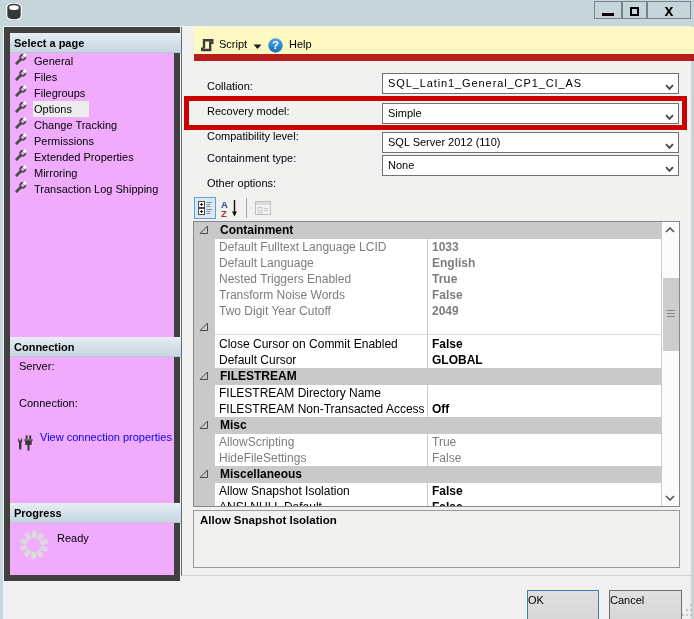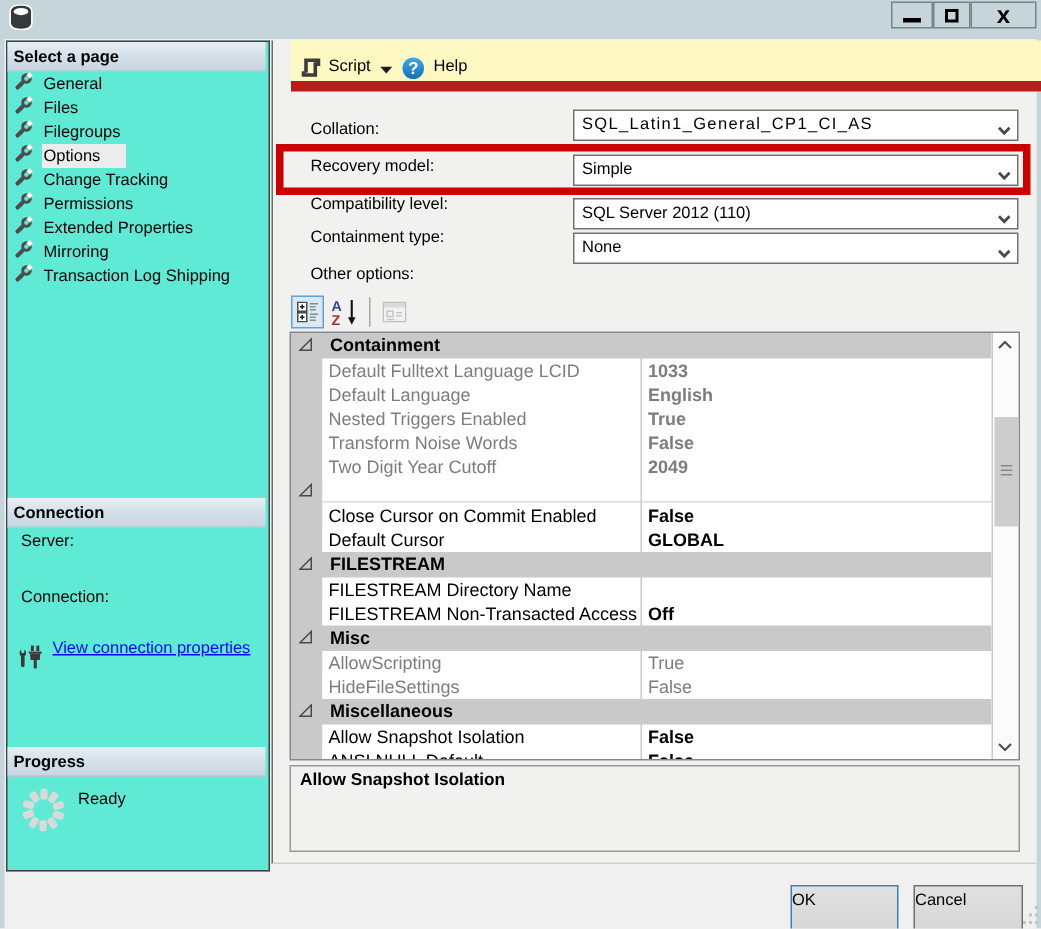--- a/index.html
+++ b/index.html
@@ -7,28 +7,28 @@
   font-family:"Liberation Sans",sans-serif;-webkit-font-smoothing:none;}
 .abs{position:absolute}
 #win{position:relative;width:694px;height:619px;background:#f0f0f0}
 
 #titlebar{left:0;top:0;width:694px;height:26px;background:#c5d5da}
 #brdL{left:0;top:26px;width:3px;height:593px;background:#c5d5da}
 #brdR{left:691px;top:26px;width:3px;height:593px;background:#c5d5da}
 #title{left:0;top:4px;width:694px;text-align:center;font-size:14px;color:#000;letter-spacing:0.1px}
 .winbtn{top:1px;height:18px;border:1px solid #75848a;color:#000;text-align:center}
 
-#lp{left:4px;top:27px;width:176px;height:554px;background:#5eead4;border:1px solid #404040}
+#lp{left:4px;top:27px;width:176px;height:554px;background:#f0abfc;border:6px solid #404040}
 .hdr{left:0;width:172px;height:20px;background:linear-gradient(180deg,#e8eef3 0%,#d3dfe8 55%,#c8d6e2 100%);
   border-bottom:1px solid #b9c6d0;font-size:11px;font-weight:bold;color:#000;line-height:20px;padding-left:4px}
 .pgitem{left:24px;font-size:11px;color:#000;line-height:16px}
 .wrench{left:3px;width:15px;height:15px}
 #opthl{left:23px;top:68px;width:56px;height:16px;background:#ececec}
 .lbl12{font-size:11px;color:#000}
-#connlink{left:30px;font-size:11px;color:#0505f5;text-decoration:underline;white-space:nowrap}
+#connlink{left:30px;font-size:11px;color:#0505f5;white-space:nowrap}
 
 #rp{left:181px;top:27px;width:510px;height:549px;background:#f1f1f0;border-left:1px solid #646d70;border-bottom:1px solid #cfcfcf}
 #toolbar{left:12px;top:0;width:510px;height:34px;background:#fef9c3;border-bottom:7px solid #b91c1c}
 .tbtxt{font-size:11px;color:#000}
 .flabel{left:25px;font-size:11px;color:#000;line-height:13px}
 .combo{left:200px;width:297px;height:21px;background:#fff;border:1px solid #707070;
   font-size:11px;color:#000;line-height:19px;padding-left:5px}
 .chev{position:absolute;right:4px;top:10px;width:9px;height:7px}
 #redbox{left:2px;top:69px;width:503px;height:34px;border:5px solid #cb0000}
 

